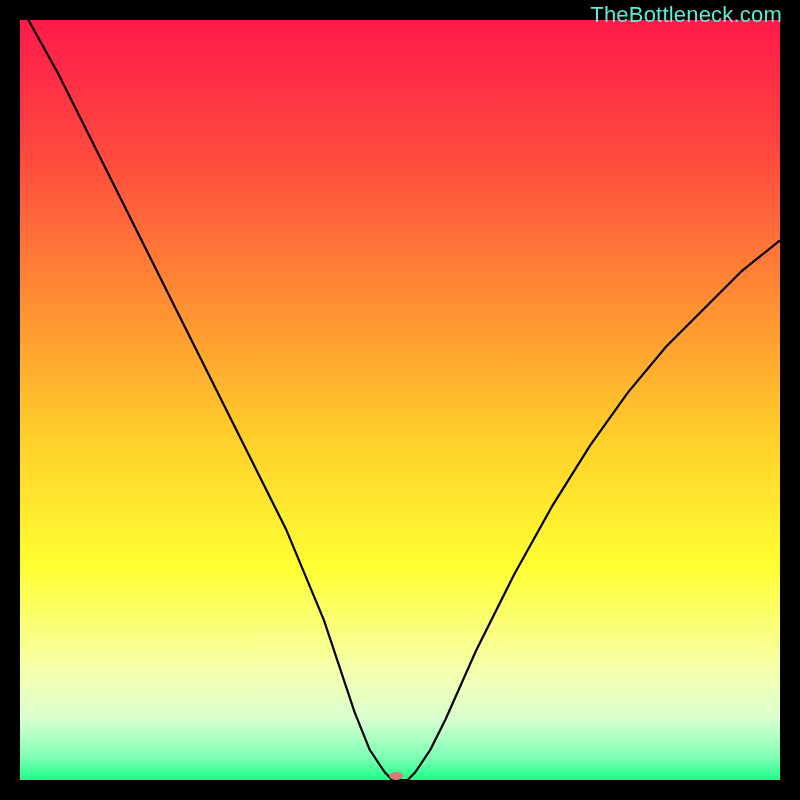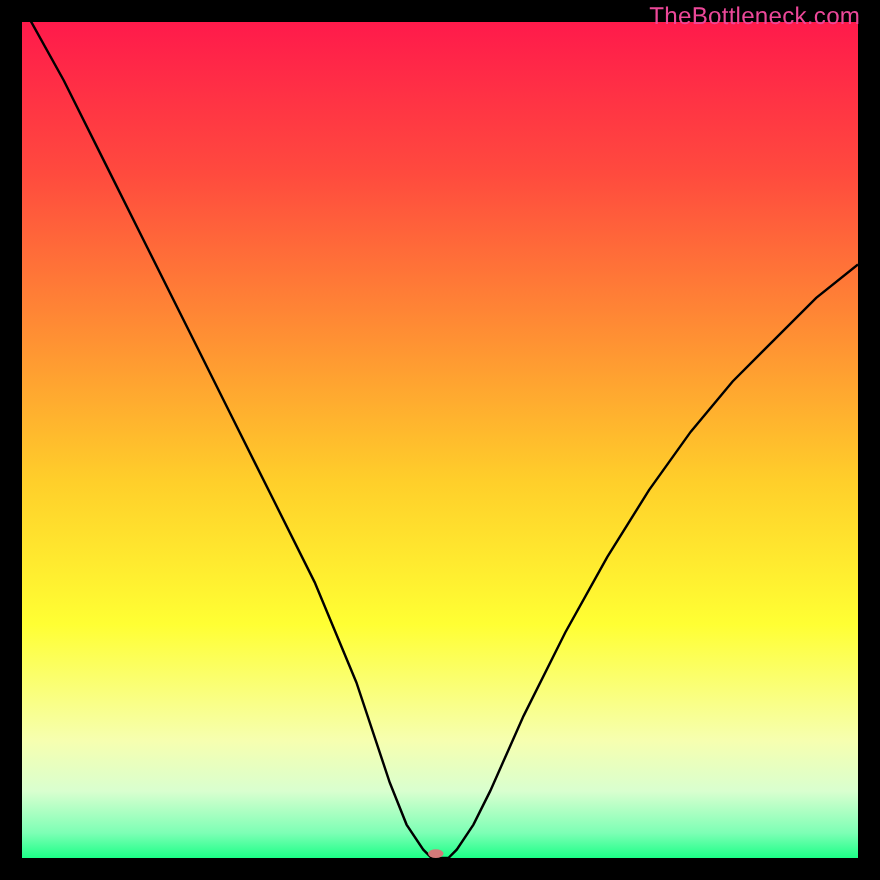--- a/index.html
+++ b/index.html
@@ -21,21 +21,21 @@
     left: 20px;
     top: 20px;
     width: 760px;
     height: 760px;
     overflow: hidden;
   }
   .watermark {
     position: absolute;
     top: 2px;
     right: 18px;
-    color: #ec4899;
+    color: #5eead4;
     font-size: 22px;
     font-weight: 500;
     letter-spacing: 0.2px;
     z-index: 5;
   }
   svg { display: block; }
 </style>
 </head>
 <body>
 

